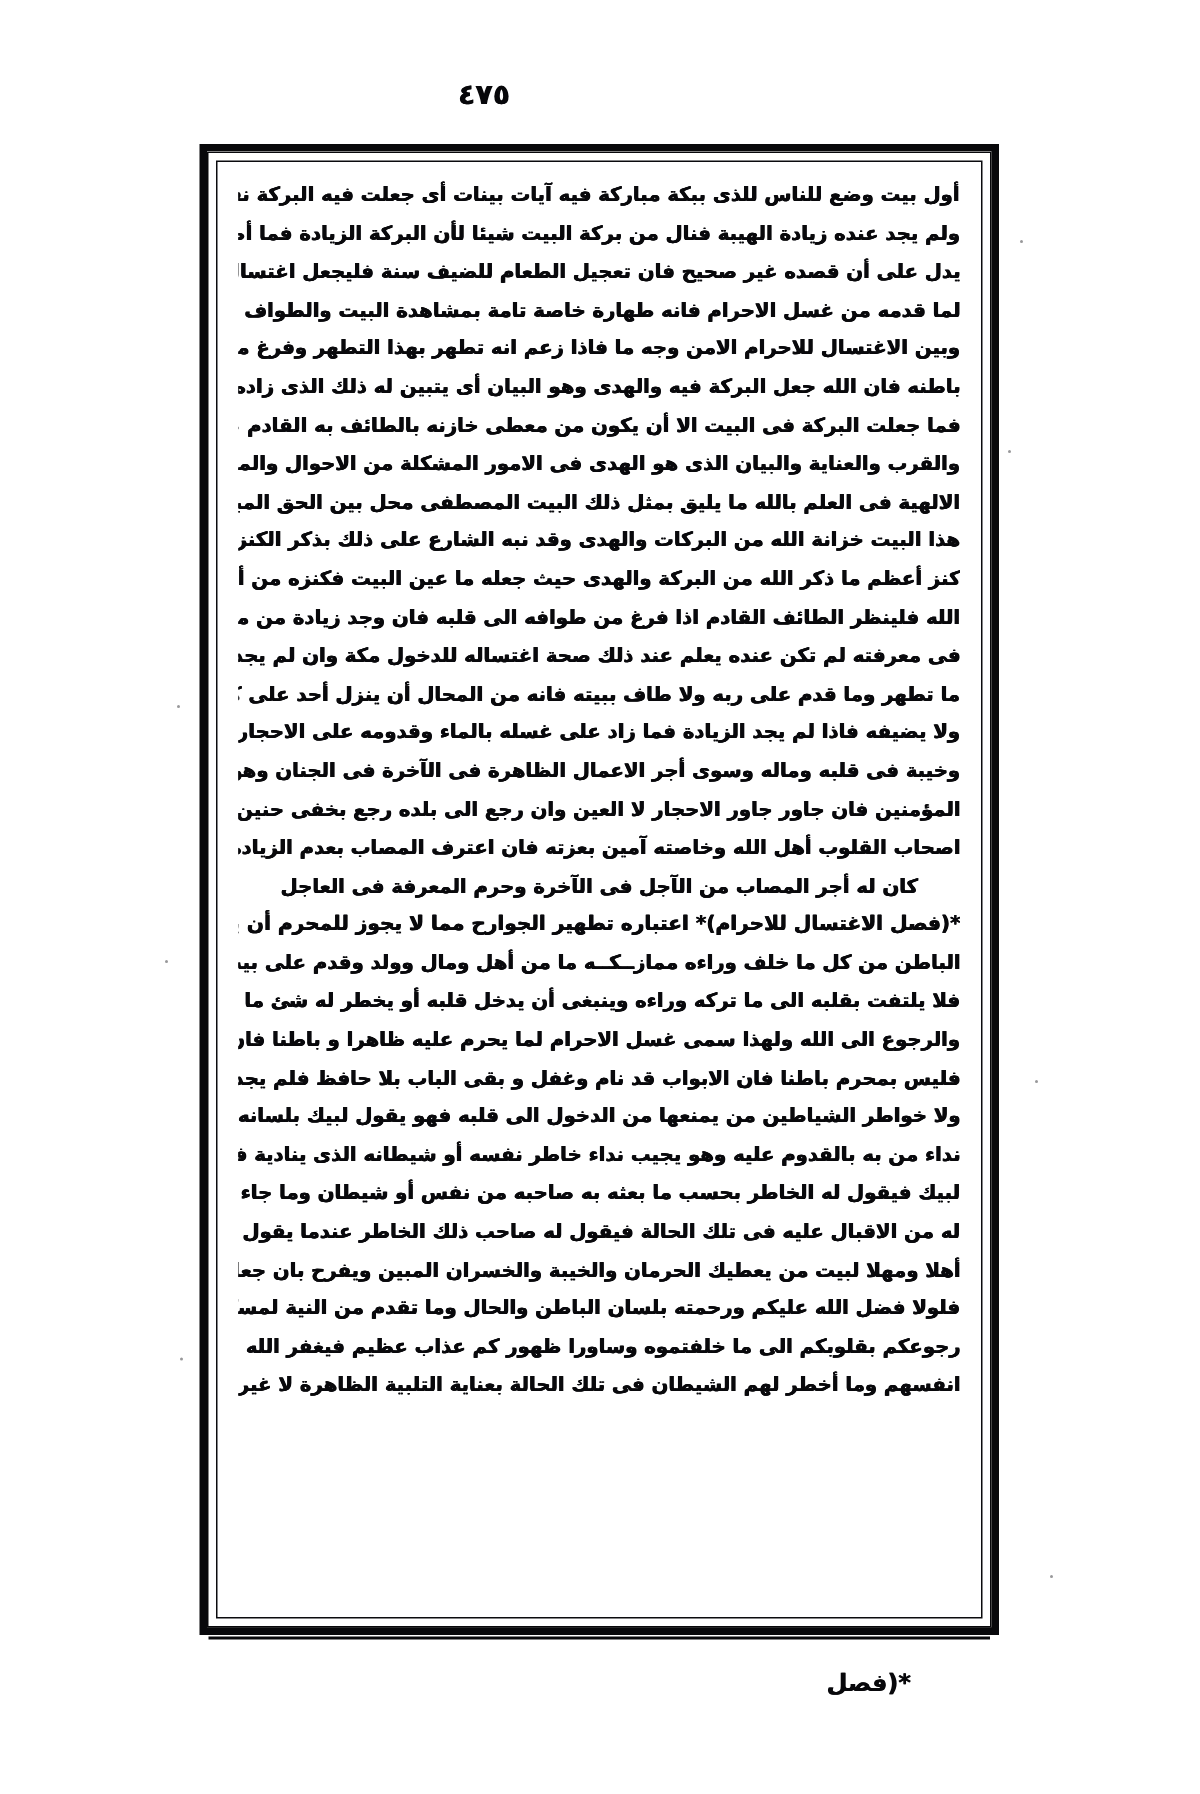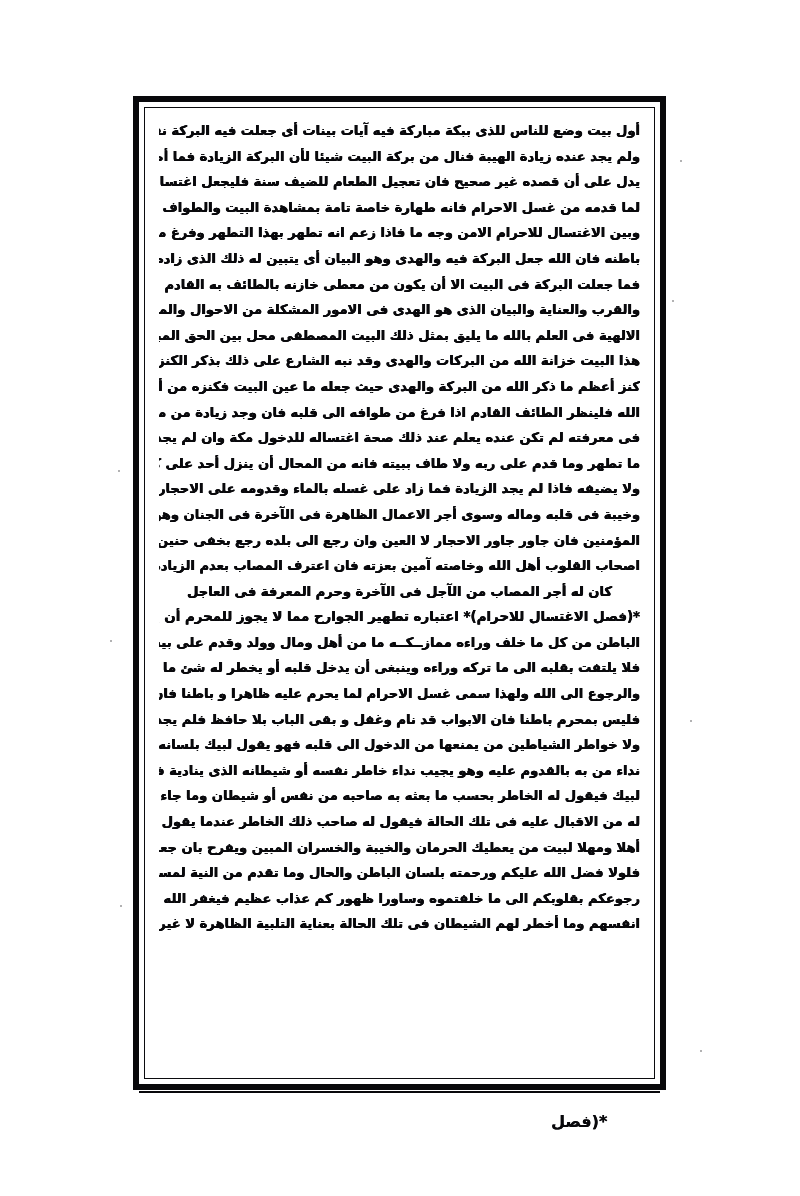--- a/index.html
+++ b/index.html
@@ -148,20 +148,21 @@
     background: #1a1a1e;
     opacity: 0.45;
     border-radius: 50%;
   }
 </style>
 </head>
 <body>
 
 <div id="page">
 
+  <div class="folio">٤٧٥</div>
 
   <div class="frame-outer">
     <div class="frame-inner">
       <div class="textblock" id="textblock">
           <span class="line">أول بيت وضع للناس للذى ببكة مباركة فيه آيات بينات أى جعلت فيه البركة نفسه البركة لعبادى والهدى فى رأى البيت</span>
           <span class="line">ولم يجد عنده زيادة الهيبة فنال من بركة البيت شيئا لأن البركة الزيادة فما أضافه الحق وذلك</span>
           <span class="line">يدل على أن قصده غير صحيح فان تعجيل الطعام للضيف سنة فليجعل اغتساله أولا ولا يجعله ثانيا</span>
           <span class="line">لما قدمه من غسل الاحرام فانه طهارة خاصة تامة بمشاهدة البيت والطواف به لمناسبة بينه</span>
           <span class="line">وبين الاغتسال للاحرام الامن وجه ما فاذا زعم انه تطهر بهذا التطهر وفرغ من طوافه يتفقد</span>
           <span class="line">باطنه فان الله جعل البركة فيه والهدى وهو البيان أى يتبين له ذلك الذى زاده به من العلم</span>

